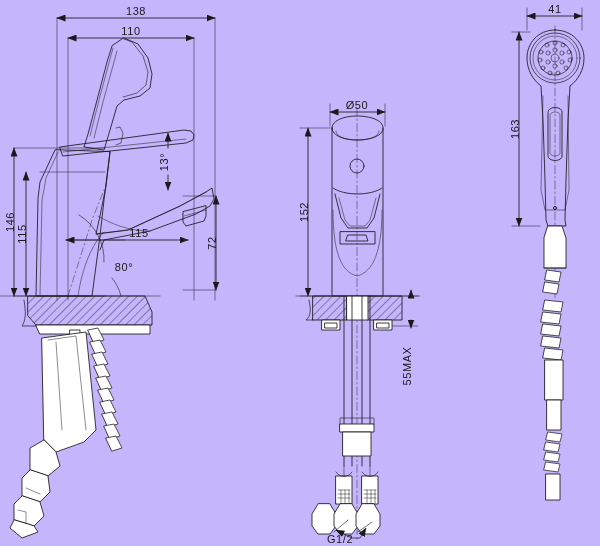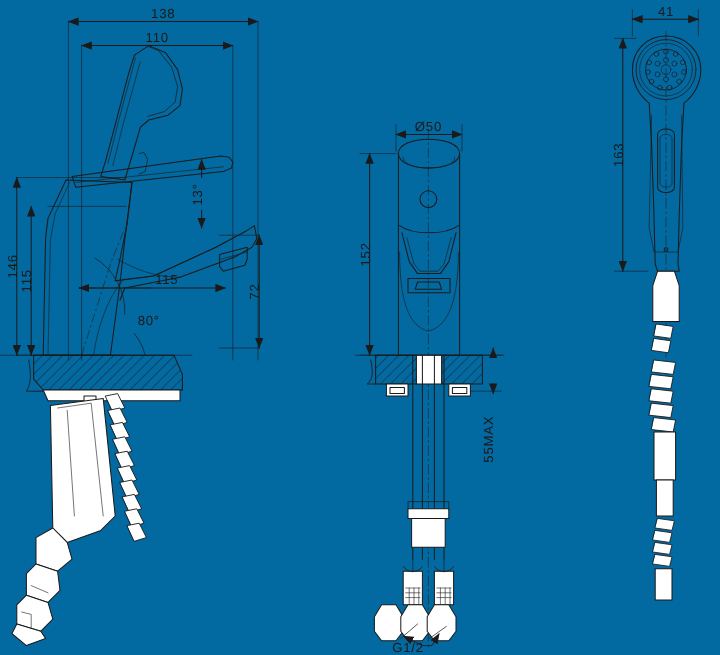--- a/index.html
+++ b/index.html
@@ -1,19 +1,19 @@
 <!DOCTYPE html>
 <html><head>
 <meta charset="utf-8">
 <title>Faucet Technical Drawing</title>
 <style>
   html,body{margin:0;padding:0;background:#fff;}
   body{width:600px;height:546px;overflow:hidden;
        font-family:"Liberation Sans","DejaVu Sans",sans-serif;}
-  #sheet{position:relative;width:600px;height:546px;background:#0369a1;}
+  #sheet{position:relative;width:600px;height:546px;background:#c4b5fd;}
   #sheet svg{position:absolute;top:0;left:0;}
   .lbl{font-size:11px;fill:#1a1a1a;font-family:"Liberation Sans","DejaVu Sans",sans-serif;
        letter-spacing:0.6px;}
 </style>
 </head>
 <body>
 
 <div id="sheet">
 <svg width="600" height="546" viewBox="0 0 600 546" xmlns="http://www.w3.org/2000/svg">
 

